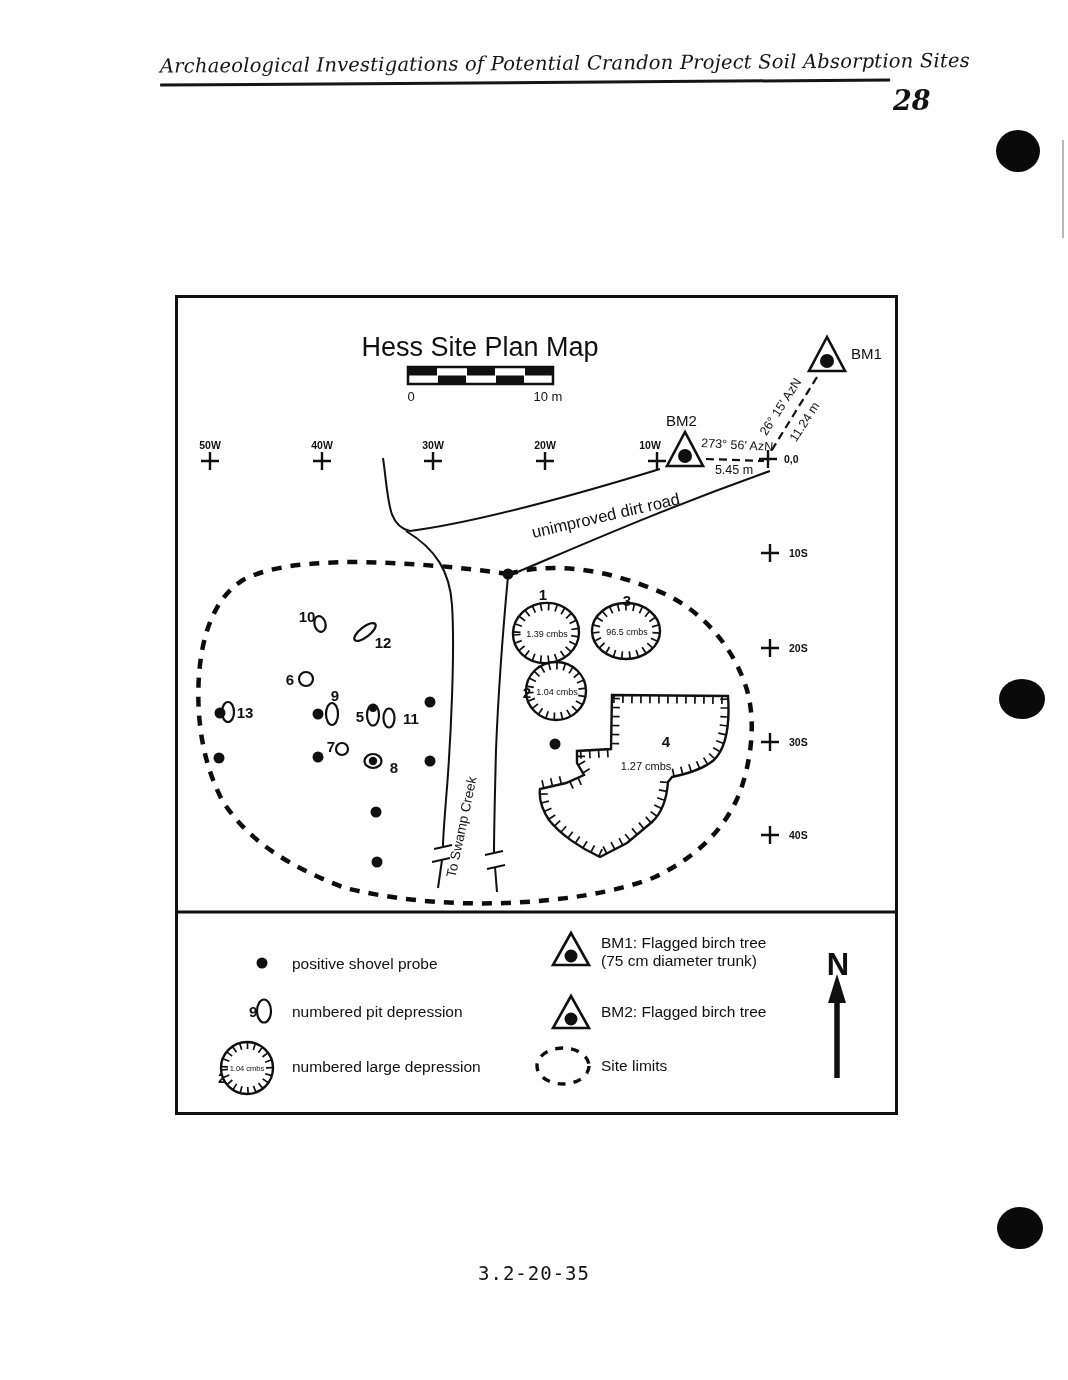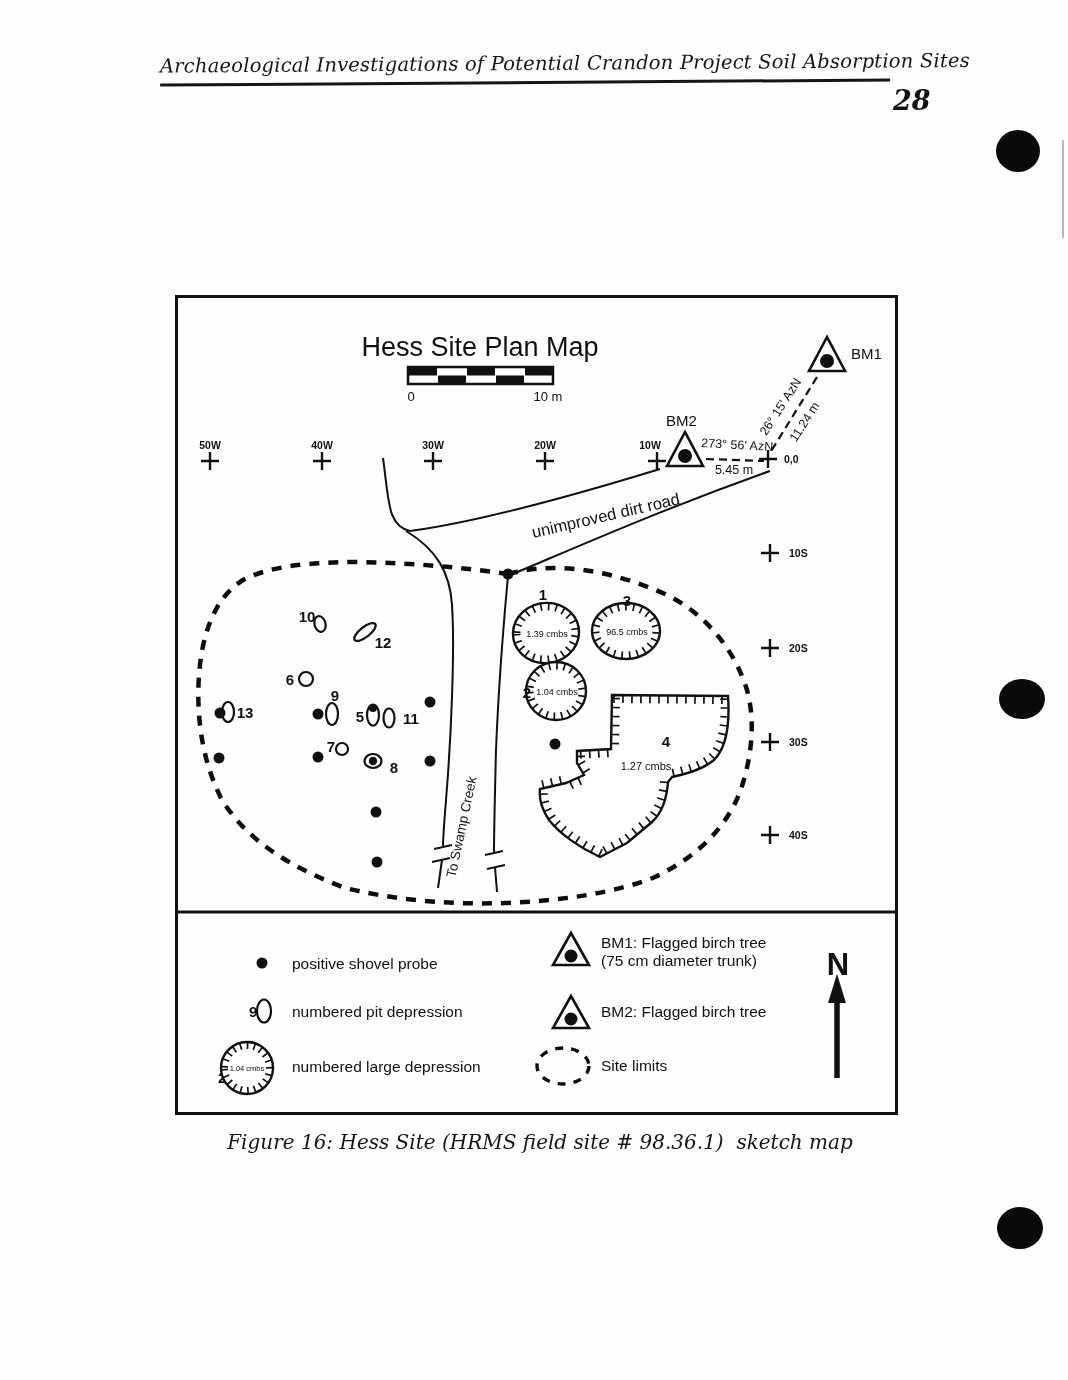--- a/index.html
+++ b/index.html
@@ -222,19 +222,19 @@
 
       <g>
         <text x="838" y="975" text-anchor="middle" font-size="31" font-weight="bold">N</text>
         <line x1="837" y1="1078" x2="837" y2="1000" stroke="#101010" stroke-width="5.5"></line>
         <polygon points="837,974 828,1003 846,1003" fill="#101010"></polygon>
       </g>
     </g>
   </svg>
   </div>
 
-  <div id="caption">Figure 16: Hess Site (HRMS field site # 98.36.1)  sketch map</div>
+  <div id="footer">3.2-20-35</div>
 
   <div class="hole" style="left:996px;top:130px;width:44px;height:42px;"></div>
   <div class="hole" style="left:999px;top:679px;width:46px;height:40px;"></div>
   <div class="hole" style="left:997px;top:1207px;width:46px;height:42px;"></div>
   <div id="edge-line"></div>
 </div>
 
 </body></html>

